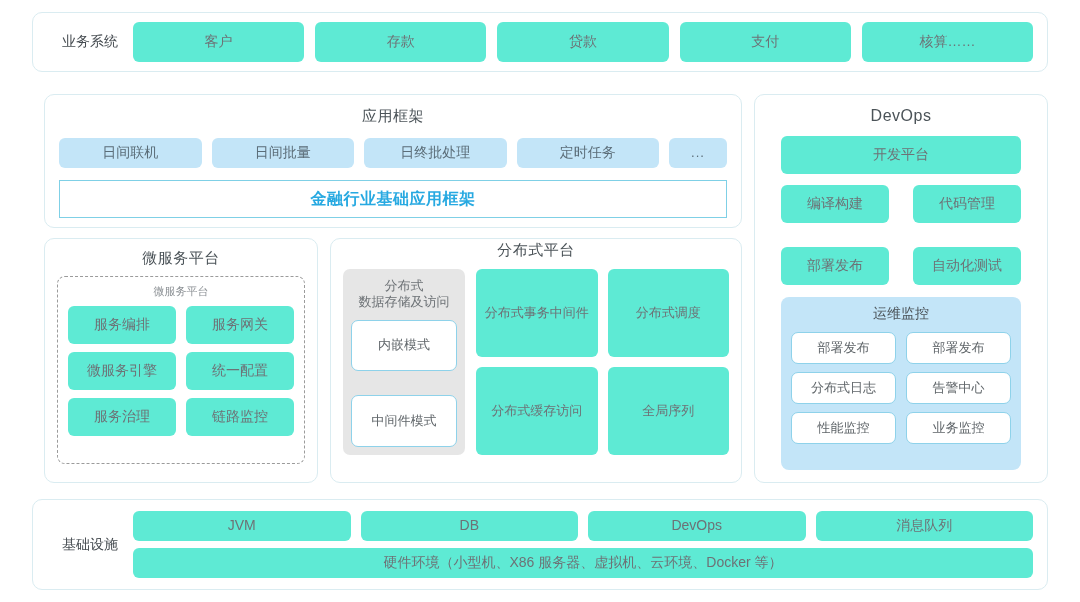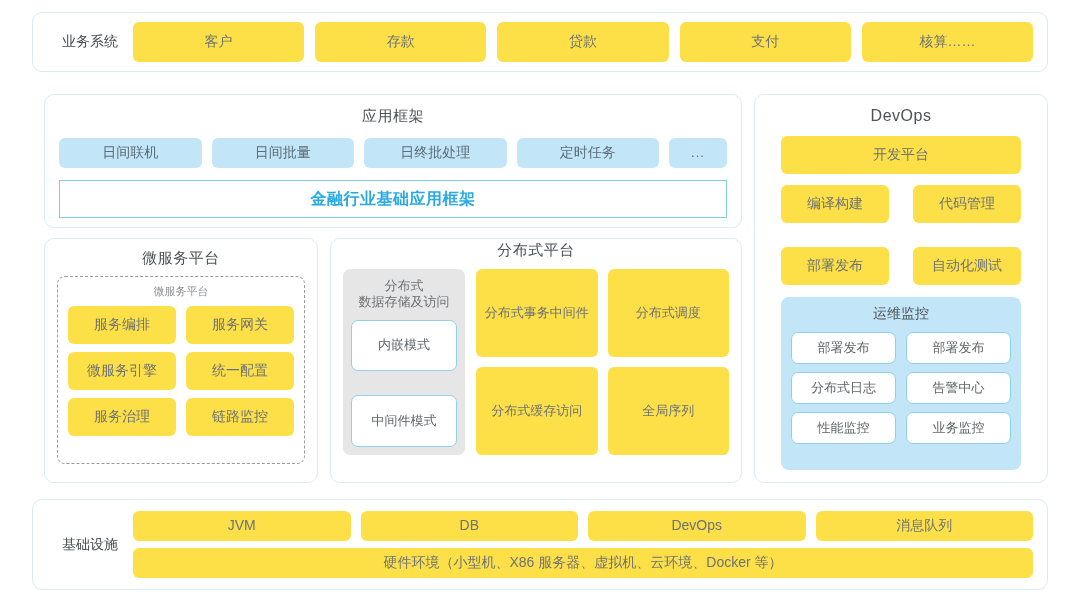--- a/index.html
+++ b/index.html
@@ -31,21 +31,21 @@
   }
   .panel-title {
     text-align: center;
     font-size: 15px;
     color: #4b5358;
     letter-spacing: .5px;
   }
 
   
   .chip {
-    background: #fde047;
+    background: #5eead4;
     border-radius: 6px;
     color: #6d7276;
     font-size: 14px;
     display: flex;
     align-items: center;
     justify-content: center;
     text-align: center;
     box-sizing: border-box;
     line-height: 1.22;
   }

